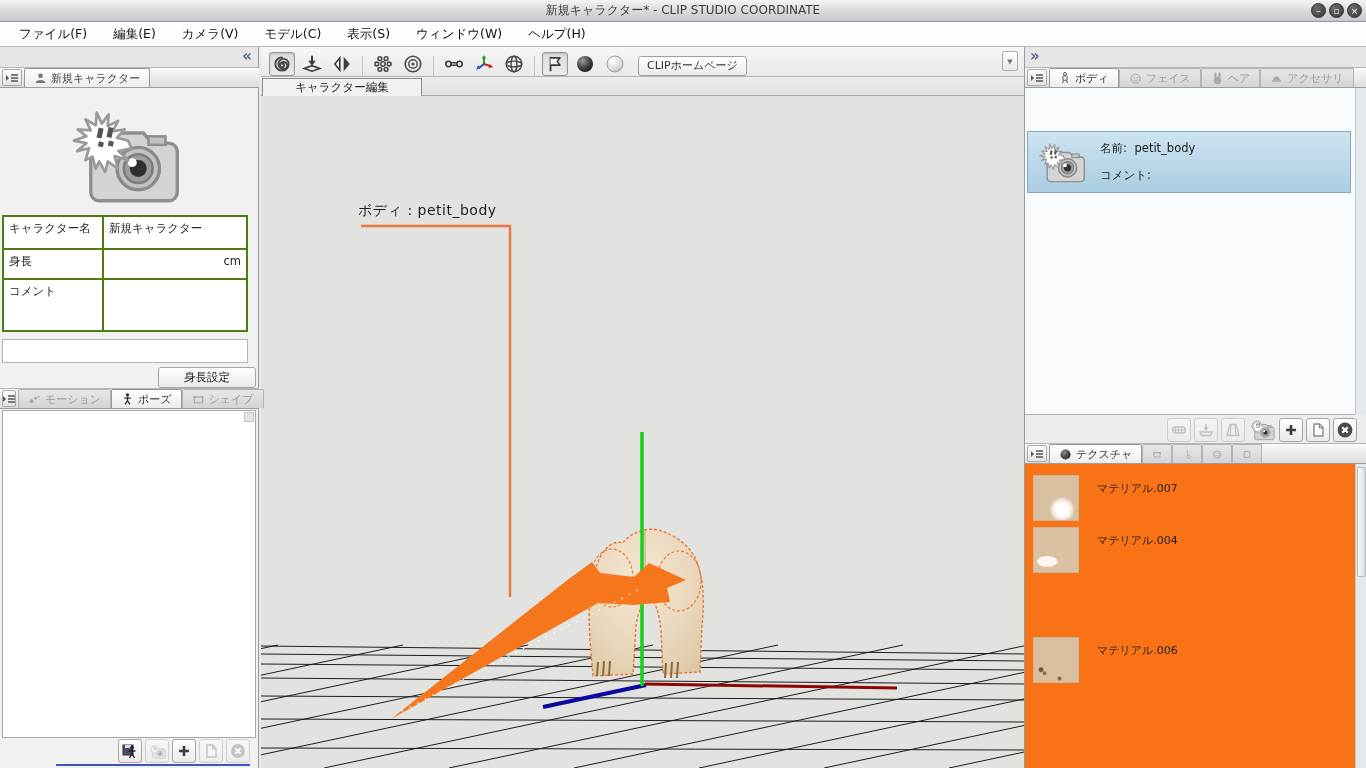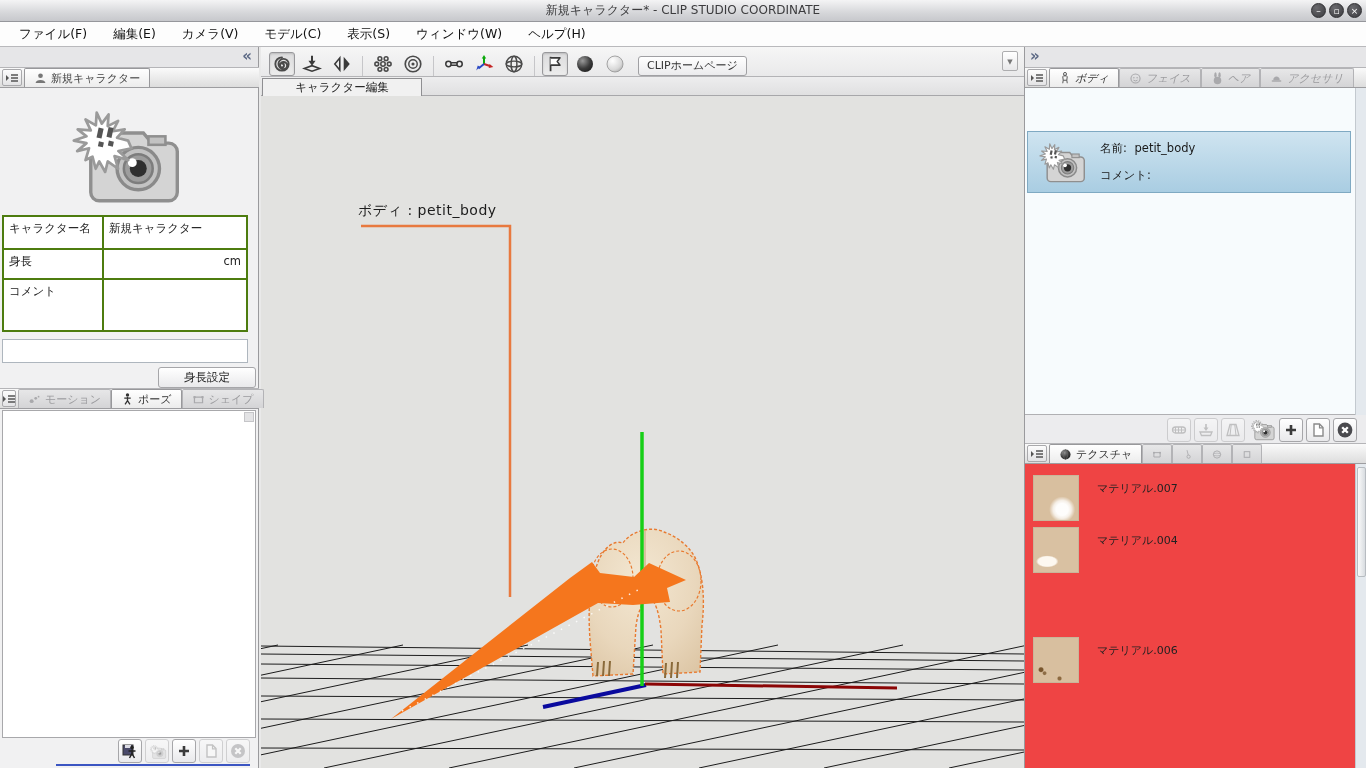--- a/index.html
+++ b/index.html
@@ -416,21 +416,21 @@
       </div>
     </div>
     <div class="blue-dockline"></div>
   </div>
 
   <div class="right-panel">
     <div style="position:absolute;left:0;top:0;width:100%;height:20px;background:#e6e6e8;">
       <span class="collapse" style="position:absolute;left:5px;top:2px;">»</span>
     </div>
 
-    <div class="tabbar" style="left:0;top:20px;width:342px;font-style:italic;">
+    <div class="tabbar" style="left:0;top:20px;width:342px;">
       <div class="pm-btn">
         <svg class="i" width="12" height="10" viewBox="0 0 12 10">
           <polygon points="0,2 3,5 0,8" fill="#555"></polygon>
             <path d="M5,2 H12 M5,5 H12 M5,8 H12" stroke="#555" stroke-width="1.3"></path>
           </svg>
       </div>
       <div class="tab">
         <svg class="i" width="12" height="14" viewBox="0 0 16 16">
           <circle cx="8" cy="2.6" r="2" fill="none" stroke="#555" stroke-width="1.3"></circle>
           <path d="M5,6 C5,4.8 11,4.8 11,6 L10.4,11 H5.6 z M5.6,11 L5,15 M10.4,11 L11,15" fill="none" stroke="#555" stroke-width="1.3"></path>
@@ -556,21 +556,21 @@
             <ellipse cx="8" cy="8" rx="5.8" ry="2.2" fill="none" stroke="#a9a9ac" stroke-width="1"></ellipse>
           </svg>
       </div>
       <div class="tab inactive" style="width:30px;justify-content:center">
         <svg class="i" width="13" height="13" viewBox="0 0 16 16">
           <rect x="3.5" y="3.5" width="9" height="9" fill="none" stroke="#a9a9ac" stroke-width="1.5"></rect>
           </svg>
       </div>
     </div>
 
-    <div style="position:absolute;left:0;top:417px;width:342px;height:304px;background:#ef4444;">
+    <div style="position:absolute;left:0;top:417px;width:342px;height:304px;background:#f97316;">
       <div class="tex-item" style="top:7px">
         <div class="thumb t007"></div>
         <div class="tex-name">マテリアル.007</div>
       </div>
       <div class="tex-item" style="top:59px">
         <div class="thumb t004"></div>
         <div class="tex-name">マテリアル.004</div>
       </div>
       <div class="tex-item" style="top:169px">
         <div class="thumb t006"></div>

